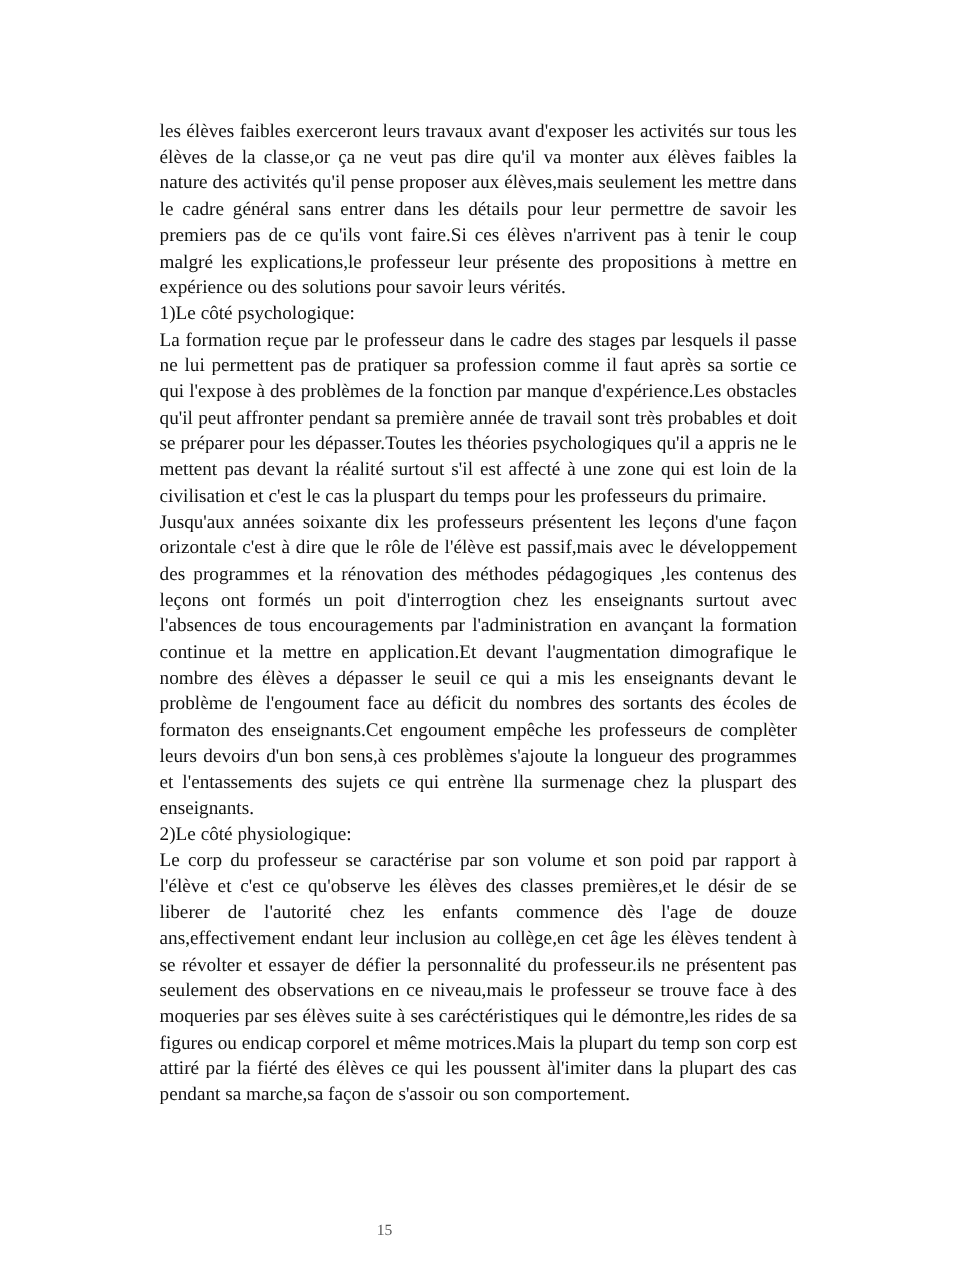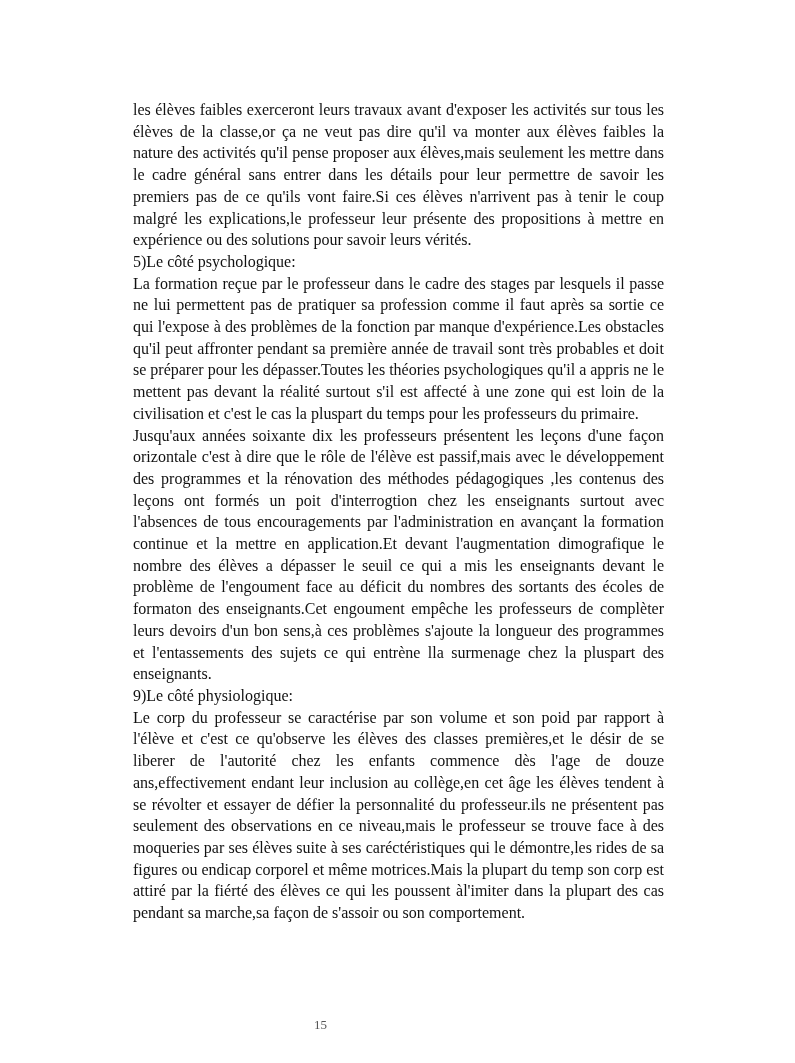--- a/index.html
+++ b/index.html
@@ -20,20 +20,20 @@
     position: absolute; left: 0; width: 641px; top: 1017px; text-align: center;
     font-family: "Liberation Serif", "DejaVu Serif", serif; font-size: 13px; color: #555;
   }
 </style>
 </head>
 <body>
 
 <div class="page">
   <div class="text-block">
     <p class="para last-short">les élèves faibles exerceront leurs travaux avant d'exposer les activités sur tous les élèves de la classe,or ça ne veut pas dire qu'il va monter aux élèves faibles la nature des activités qu'il pense proposer aux élèves,mais seulement les mettre dans le cadre général sans entrer dans les détails pour leur permettre de savoir les premiers pas de ce qu'ils vont faire.Si ces élèves n'arrivent pas à tenir le coup malgré les explications,le professeur leur présente des propositions à mettre en expérience ou des solutions pour savoir leurs vérités.</p>
-    <p class="heading">5)Le côté psychologique:</p>
+    <p class="heading">1)Le côté psychologique:</p>
     <p class="para last-short">La formation reçue par le professeur dans le cadre des stages par lesquels il passe ne lui permettent pas de pratiquer sa profession comme il faut après sa sortie ce qui l'expose à des problèmes de la fonction par manque d'expérience.Les obstacles qu'il peut affronter pendant sa première année de travail sont très probables et doit se préparer pour les dépasser.Toutes les théories psychologiques qu'il a appris ne le mettent pas devant la réalité surtout s'il est affecté à une zone qui est loin de la civilisation et c'est le cas la pluspart du temps pour les professeurs du primaire.</p>
     <p class="para last-short">Jusqu'aux années soixante dix les professeurs présentent les leçons d'une façon orizontale c'est à dire que le rôle de l'élève est passif,mais avec le développement des programmes et la rénovation des méthodes pédagogiques ,les contenus des leçons ont formés un poit d'interrogtion chez les enseignants surtout avec l'absences de tous encouragements par l'administration en avançant la formation continue et la mettre en application.Et devant l'augmentation dimografique le nombre des élèves a dépasser le seuil ce qui a mis les enseignants devant le problème de l'engoument face au déficit du nombres des sortants des écoles de formaton des enseignants.Cet engoument empêche les professeurs de complèter leurs devoirs d'un bon sens,à ces problèmes s'ajoute la longueur des programmes et l'entassements des sujets ce qui entrène lla surmenage chez la pluspart des enseignants.</p>
-    <p class="heading">9)Le côté physiologique:</p>
+    <p class="heading">2)Le côté physiologique:</p>
     <p class="para last-short">Le corp du professeur se caractérise par son volume et son poid par rapport à l'élève et c'est ce qu'observe les élèves des classes premières,et le désir de se liberer de l'autorité chez les enfants commence dès l'age de douze ans,effectivement endant leur inclusion au collège,en cet âge les élèves tendent à se révolter et essayer de défier la personnalité du professeur.ils ne présentent pas seulement des observations en ce niveau,mais le professeur se trouve face à des moqueries par ses élèves suite à ses caréctéristiques qui le démontre,les rides de sa figures ou endicap corporel et même motrices.Mais la plupart du temp son corp est attiré par la fiérté des élèves ce qui les poussent àl'imiter dans la plupart des cas pendant sa marche,sa façon de s'assoir ou son comportement.</p>
   </div>
   <div class="page-number">15</div>
 </div>
 
 </body></html>

